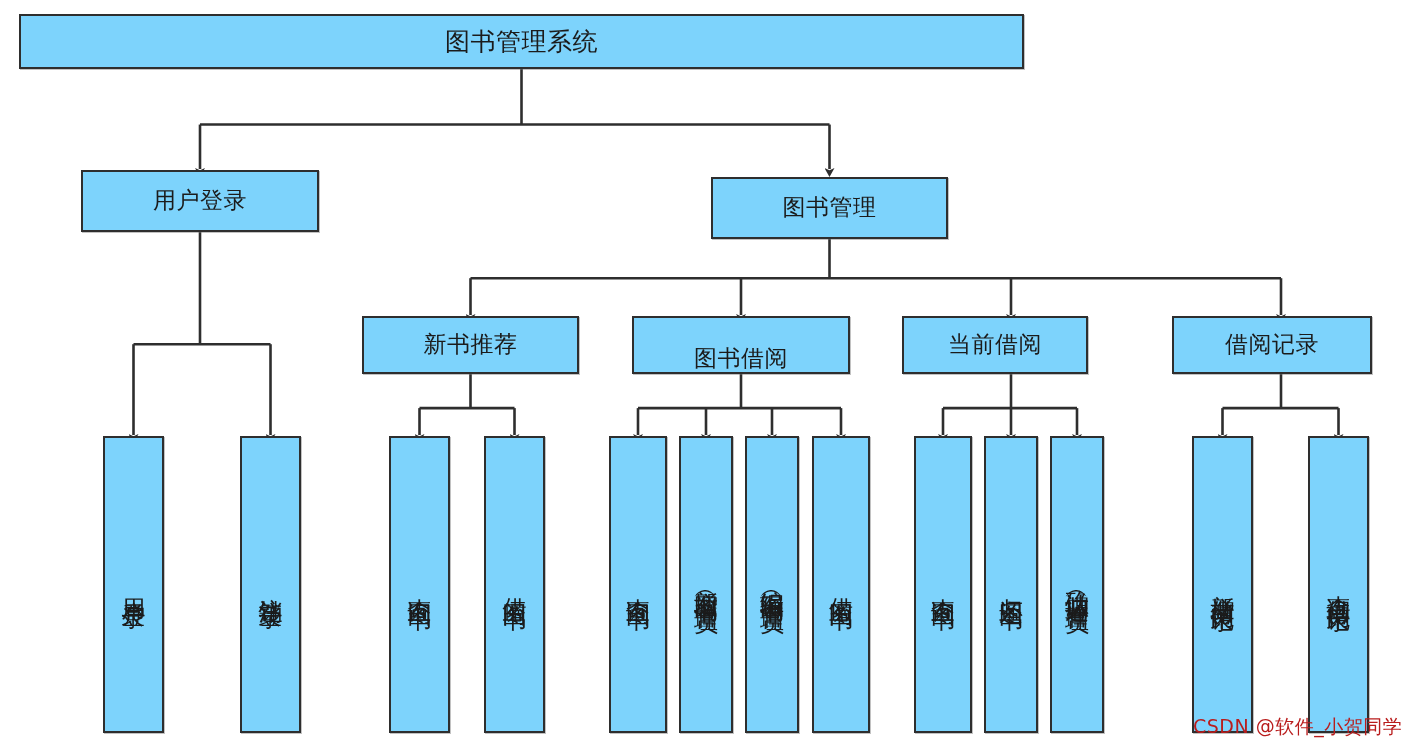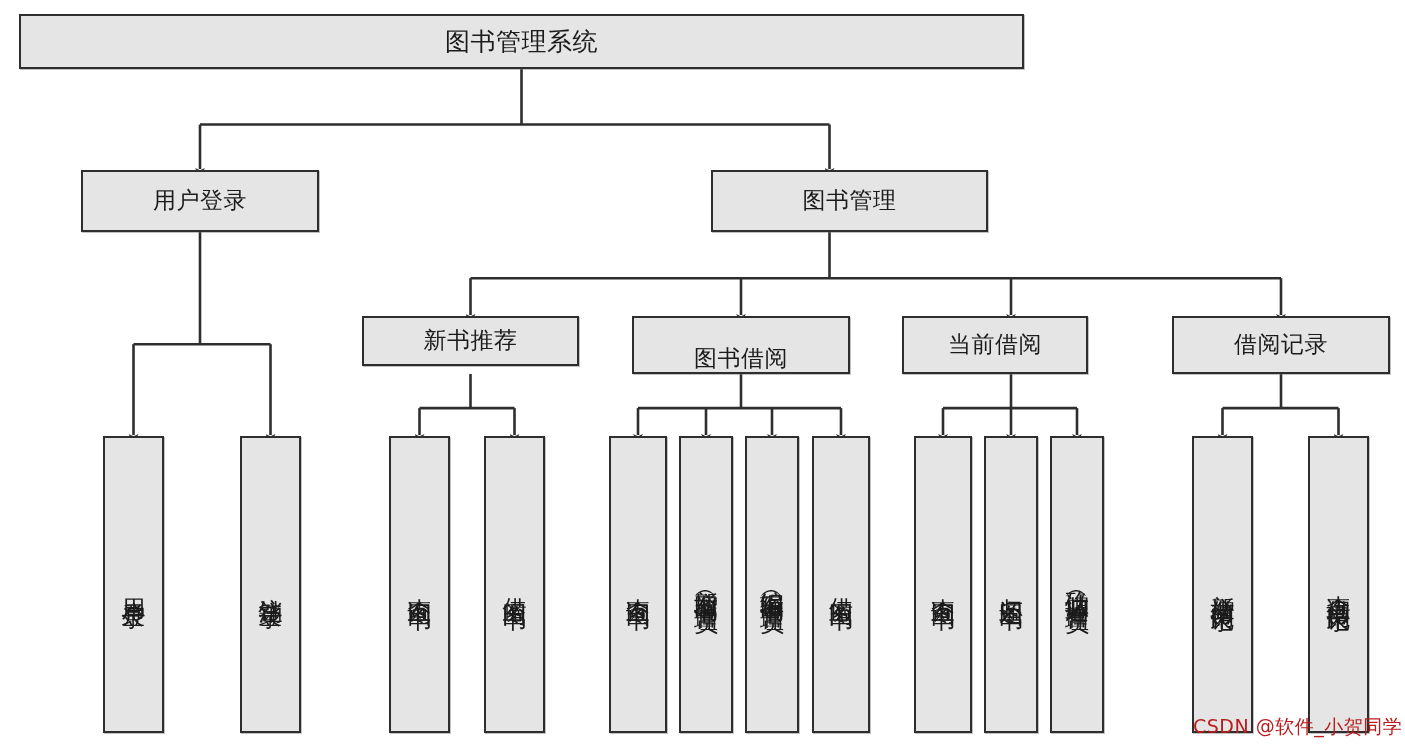--- a/index.html
+++ b/index.html
@@ -21,21 +21,21 @@
     left: 0;
     top: 0;
     width: 1405px;
     height: 747px;
     pointer-events: none;
   }
   .node {
     position: absolute;
     box-sizing: border-box;
     border: 2px solid #2e2e2e;
-    background: #e5e5e5;
+    background: #7dd3fc;
     display: flex;
     align-items: center;
     justify-content: center;
     box-shadow: 1px 1px 0 rgba(120,120,120,0.45);
   }
   .node .label {
     display: block;
     text-align: center;
     color: #1b1b1b;
     line-height: 1.18;
@@ -119,33 +119,33 @@
       </g>
   </svg>
 
   <div id="nodes">
       <div class="node horiz root" style="left: 19px; top: 14px; width: 1005px; height: 55px;">
         <span class="label">图书管理系统</span>
       </div>
       <div class="node horiz" style="left: 81px; top: 170px; width: 238px; height: 62px;">
         <span class="label">用户登录</span>
       </div>
-      <div class="node horiz" style="left: 711px; top: 170px; width: 277px; height: 62px;">
+      <div class="node horiz" style="left: 711px; top: 177px; width: 237px; height: 62px;">
         <span class="label">图书管理</span>
       </div>
-      <div class="node horiz" style="left: 362px; top: 316px; width: 217px; height: 50px;">
+      <div class="node horiz" style="left: 362px; top: 316px; width: 217px; height: 58px;">
         <span class="label">新书推荐</span>
       </div>
       <div class="node horiz" style="left: 632px; top: 316px; width: 218px; height: 58px; align-items: flex-end;">
         <span class="label">图书借阅</span>
       </div>
       <div class="node horiz" style="left: 902px; top: 316px; width: 186px; height: 58px;">
         <span class="label">当前借阅</span>
       </div>
-      <div class="node horiz" style="left: 1172px; top: 316px; width: 218px; height: 58px; font-family: Liberation Serif, serif;">
+      <div class="node horiz" style="left: 1172px; top: 316px; width: 200px; height: 58px; font-family: Liberation Serif, serif;">
         <span class="label">借阅记录</span>
       </div>
       <div class="node vert" style="left: 103px; top: 436px; width: 61px; height: 297px;">
         <span class="label">用户登录</span>
       </div>
       <div class="node vert" style="left: 240px; top: 436px; width: 61px; height: 297px;">
         <span class="label">注销登录</span>
       </div>
       <div class="node vert" style="left: 389px; top: 436px; width: 61px; height: 297px;">
         <span class="label">查询图书</span>

